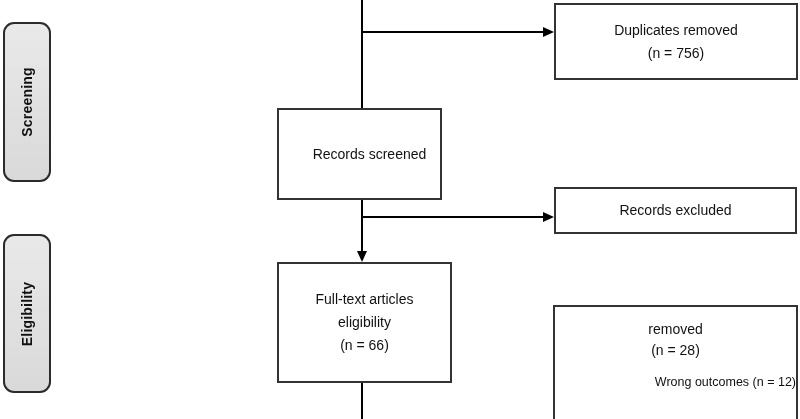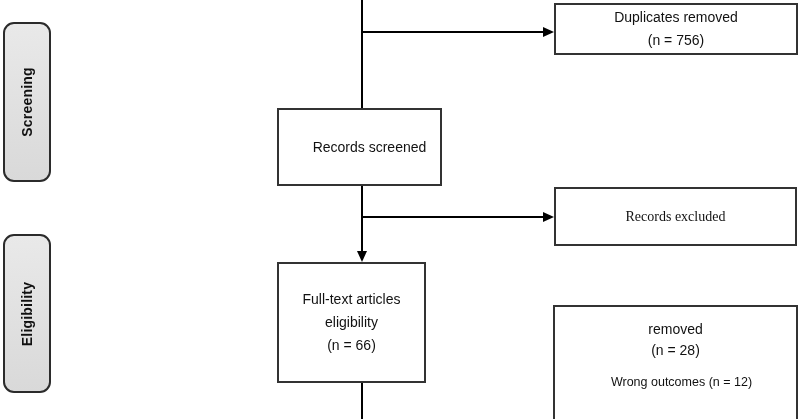--- a/index.html
+++ b/index.html
@@ -48,34 +48,34 @@
     border: 2px solid #333333;
     box-sizing: border-box;
     display: flex;
     flex-direction: column;
     justify-content: center;
     align-items: center;
     text-align: center;
     font-size: 14px;
     line-height: 23px;
   }
-  #box-records-screened  { left: 277px; top: 108px; width: 165px; height: 78px; padding-left: 20px; }
-  #box-fulltext-assessed { left: 277px; top: 262px; width: 149px; height: 121px; }
-  #box-duplicates        { left: 554px; top: 3px;   width: 244px; height: 52px; }
-  #box-records-excluded  { left: 554px; top: 187px; width: 243px; height: 59px; font-family: Liberation Serif, serif; }
+  #box-records-screened  { left: 277px; top: 108px; width: 165px; height: 92px; padding-left: 20px; }
+  #box-fulltext-assessed { left: 277px; top: 262px; width: 175px; height: 121px; }
+  #box-duplicates        { left: 554px; top: 3px;   width: 244px; height: 77px; }
+  #box-records-excluded  { left: 554px; top: 187px; width: 243px; height: 47px; }
   #box-fulltext-excluded {
     left: 553px; top: 305px; width: 245px; height: 140px;
     justify-content: flex-start;
     padding-top: 12px;
     line-height: 21px;
   }
   #box-fulltext-excluded .reason-line {
     display: block;
     width: 100%;
-    text-align: center;
+    text-align: right;
     box-sizing: border-box;
     padding: 0 0 0 12px;
     margin-top: 11px;
     font-size: 12.5px;
   }
 
   
   .line {
     position: absolute;
     background: #000000;

